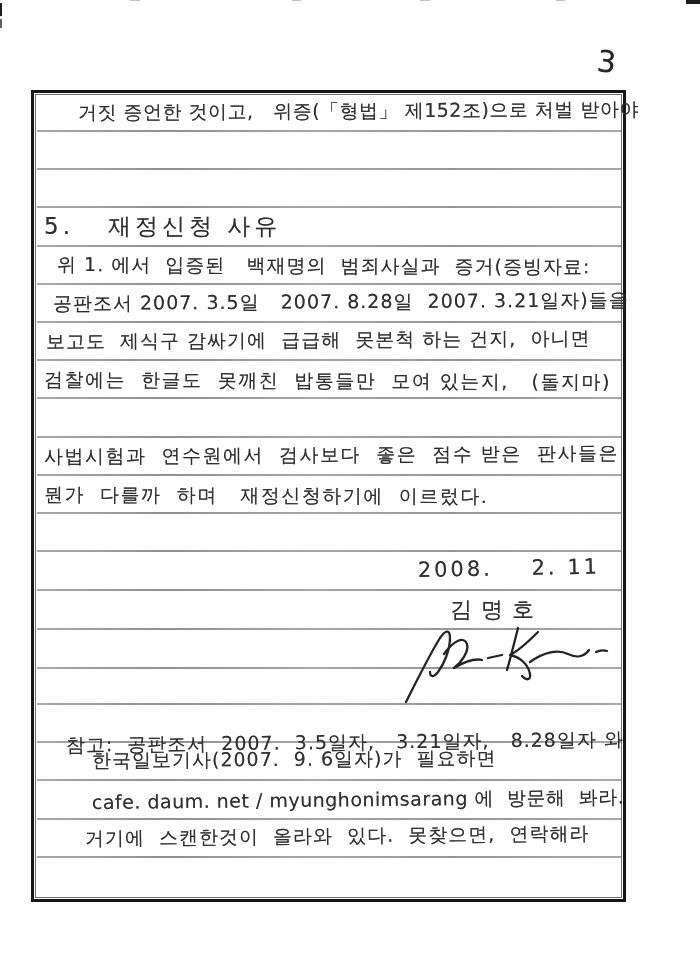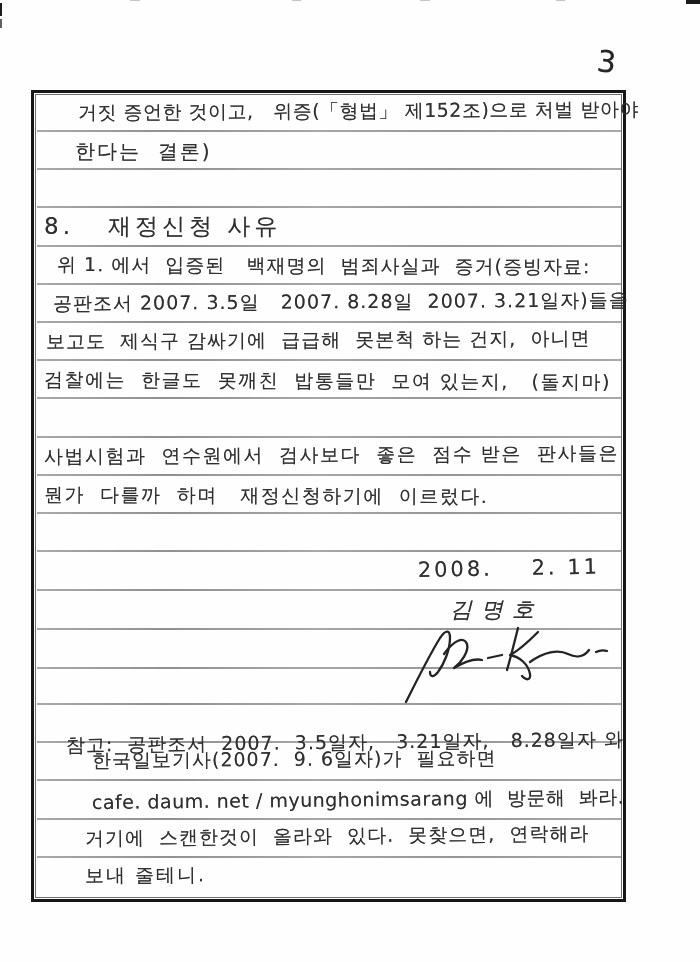--- a/index.html
+++ b/index.html
@@ -79,43 +79,41 @@
   <div class="rule" style="top:589px;"></div>
   <div class="rule" style="top:628px;"></div>
   <div class="rule" style="top:667px;"></div>
   <div class="rule" style="top:703px;"></div>
   <div class="rule" style="top:741px;"></div>
   <div class="rule" style="top:779px;"></div>
   <div class="rule" style="top:818px;"></div>
   <div class="rule" style="top:856px;"></div>
 
   <div class="hw rot-a" style="left:78px;top:101px;font-size:19px;letter-spacing:.5px;">거짓 증언한 것이고,   위증(「형법」 제152조)으로 처벌 받아야</div>
-  <div class="hw rot-b" style="left:75px;top:139px;font-size:20px;letter-spacing:2px;">한다는  결론)</div>
 
-  <div class="hw" style="left:44px;top:213px;font-size:23px;letter-spacing:4px;">8.   재정신청 사유</div>
+  <div class="hw" style="left:44px;top:213px;font-size:23px;letter-spacing:4px;">5.   재정신청 사유</div>
   <div class="hw rot-b" style="left:57px;top:253px;font-size:19px;letter-spacing:1px;">위 1. 에서  입증된   백재명의  범죄사실과  증거(증빙자료:</div>
   <div class="hw rot-a" style="left:53px;top:292px;font-size:19px;letter-spacing:1px;">공판조서 2007. 3.5일   2007. 8.28일  2007. 3.21일자)들을</div>
   <div class="hw rot-a" style="left:46px;top:330px;font-size:19px;letter-spacing:1px;">보고도  제식구 감싸기에  급급해  못본척 하는 건지,  아니면</div>
   <div class="hw rot-b" style="left:44px;top:368px;font-size:19px;letter-spacing:1.5px;">검찰에는  한글도  못깨친  밥통들만  모여 있는지,   (돌지마)</div>
   <div class="hw rot-a" style="left:44px;top:445px;font-size:19px;letter-spacing:1.5px;">사법시험과  연수원에서  검사보다  좋은  점수 받은  판사들은</div>
   <div class="hw rot-b" style="left:44px;top:483px;font-size:19px;letter-spacing:1.5px;">뭔가  다를까  하며   재정신청하기에  이르렀다.</div>
 
   <div class="hw rot-d" style="left:418px;top:558px;font-size:21px;letter-spacing:3px;">2008.    2. 11</div>
-  <div class="hw" style="left:450px;top:597px;font-size:22px;letter-spacing:9px;font-style:italic;">김명호</div>
+  <div class="hw" style="left:450px;top:597px;font-size:22px;letter-spacing:9px;">김명호</div>
   <svg class="sig-svg" viewBox="0 0 212 104" xmlns="http://www.w3.org/2000/svg">
     <path d="M6,96 C16,76 30,48 40,32 C46,23 50,24 50,32 C50,44 44,58 38,66 C34,71 30,72 30,66"></path>
     <path d="M44,48 C54,34 64,30 67,38 C69,45 62,56 54,62 C64,56 74,52 82,54"></path>
     <path d="M88,52 L102,49"></path>
     <path d="M118,22 C114,38 110,54 107,64"></path>
     <path d="M138,26 C126,38 116,46 110,49 C120,51 128,58 130,68 C131,74 126,75 122,70"></path>
     <path d="M130,56 C144,46 158,43 168,48 C176,52 184,51 189,44"></path>
     <path d="M196,46 C200,44 204,44 207,45"></path>
   </svg>
 
   <div class="hw rot-c" style="left:38px;top:711px;font-size:19px;letter-spacing:1px;">
     <span>참고:</span><span style="margin-left:14px;">공판조서  2007.  3.5일자,   3.21일자,   8.28일자 와</span>
   </div>
   <div class="hw rot-a" style="left:92px;top:749px;font-size:19px;letter-spacing:1px;">한국일보기사(2007.  9. 6일자)가  필요하면</div>
   <div class="hw rot-c" style="left:92px;top:791px;font-size:19px;letter-spacing:.5px;">cafe. daum. net / myunghonimsarang 에  방문해  봐라.</div>
   <div class="hw rot-c" style="left:85px;top:827px;font-size:19px;letter-spacing:1px;">거기에  스캔한것이  올라와  있다.  못찾으면,  연락해라</div>
-  <div class="hw rot-a" style="left:85px;top:864px;font-size:19px;letter-spacing:2px;">보내 줄테니.</div>
 
 </div>
 
 </body></html>

